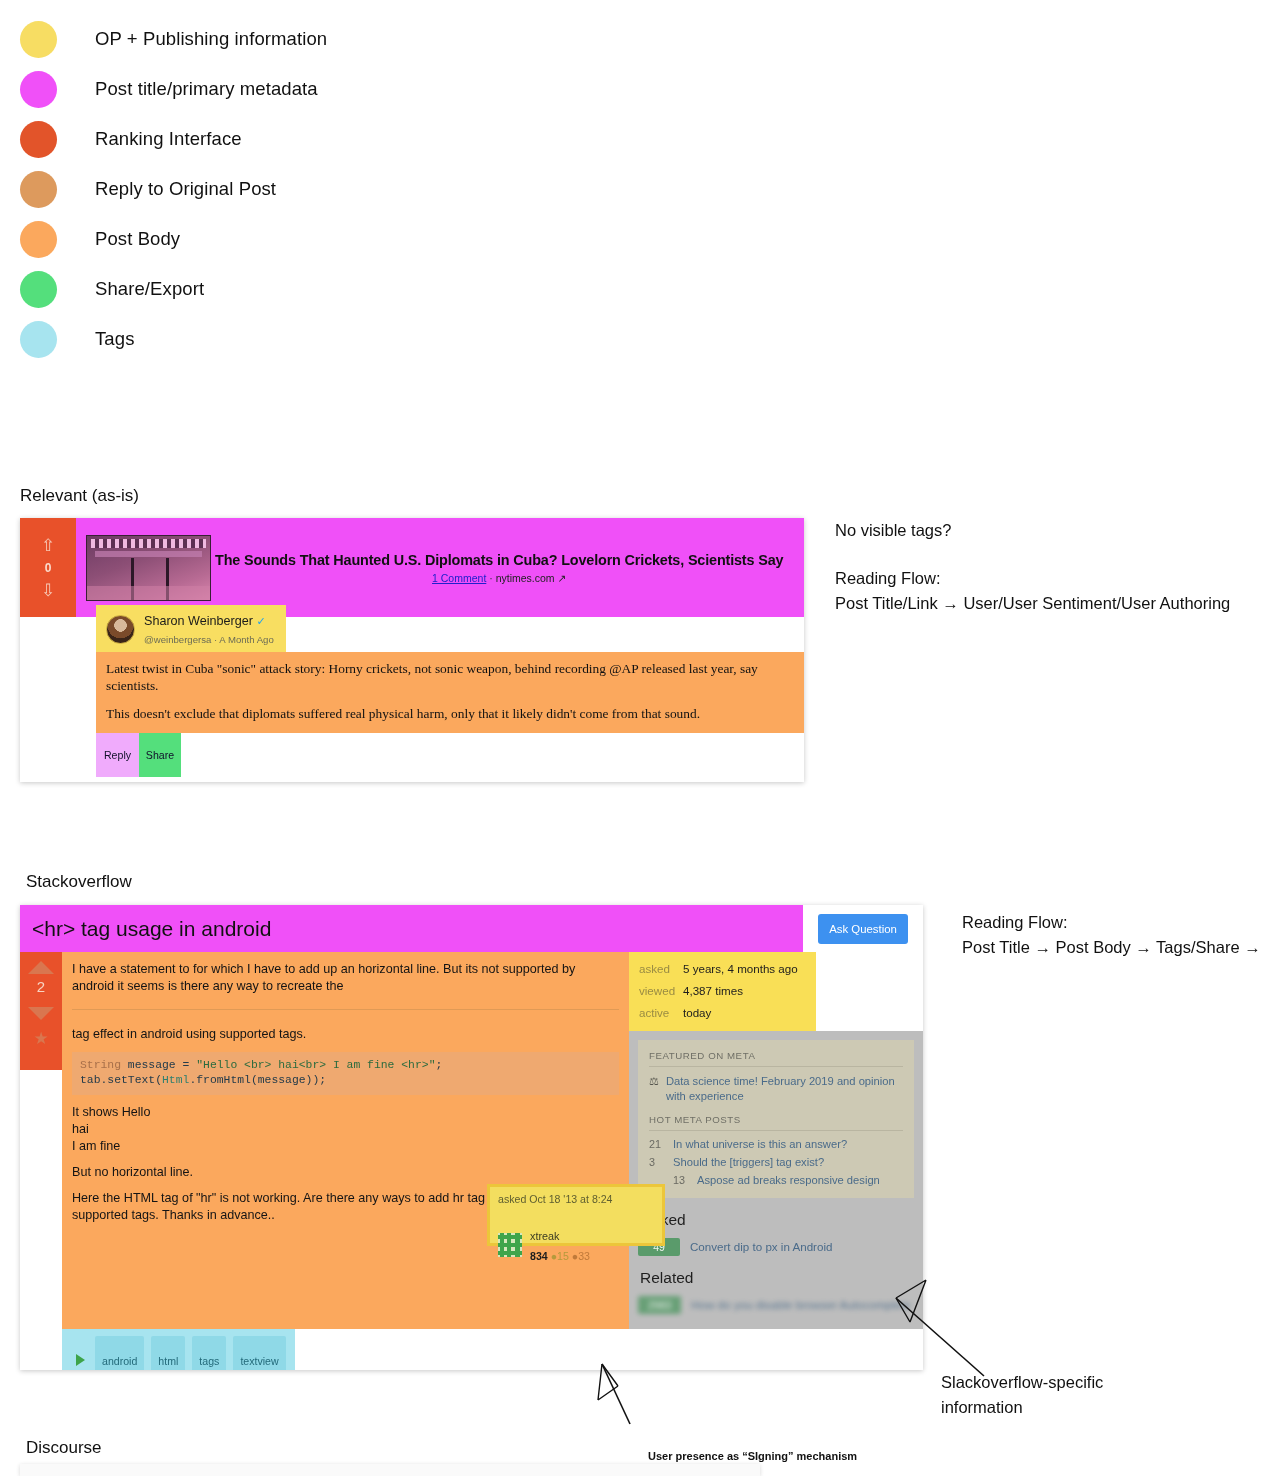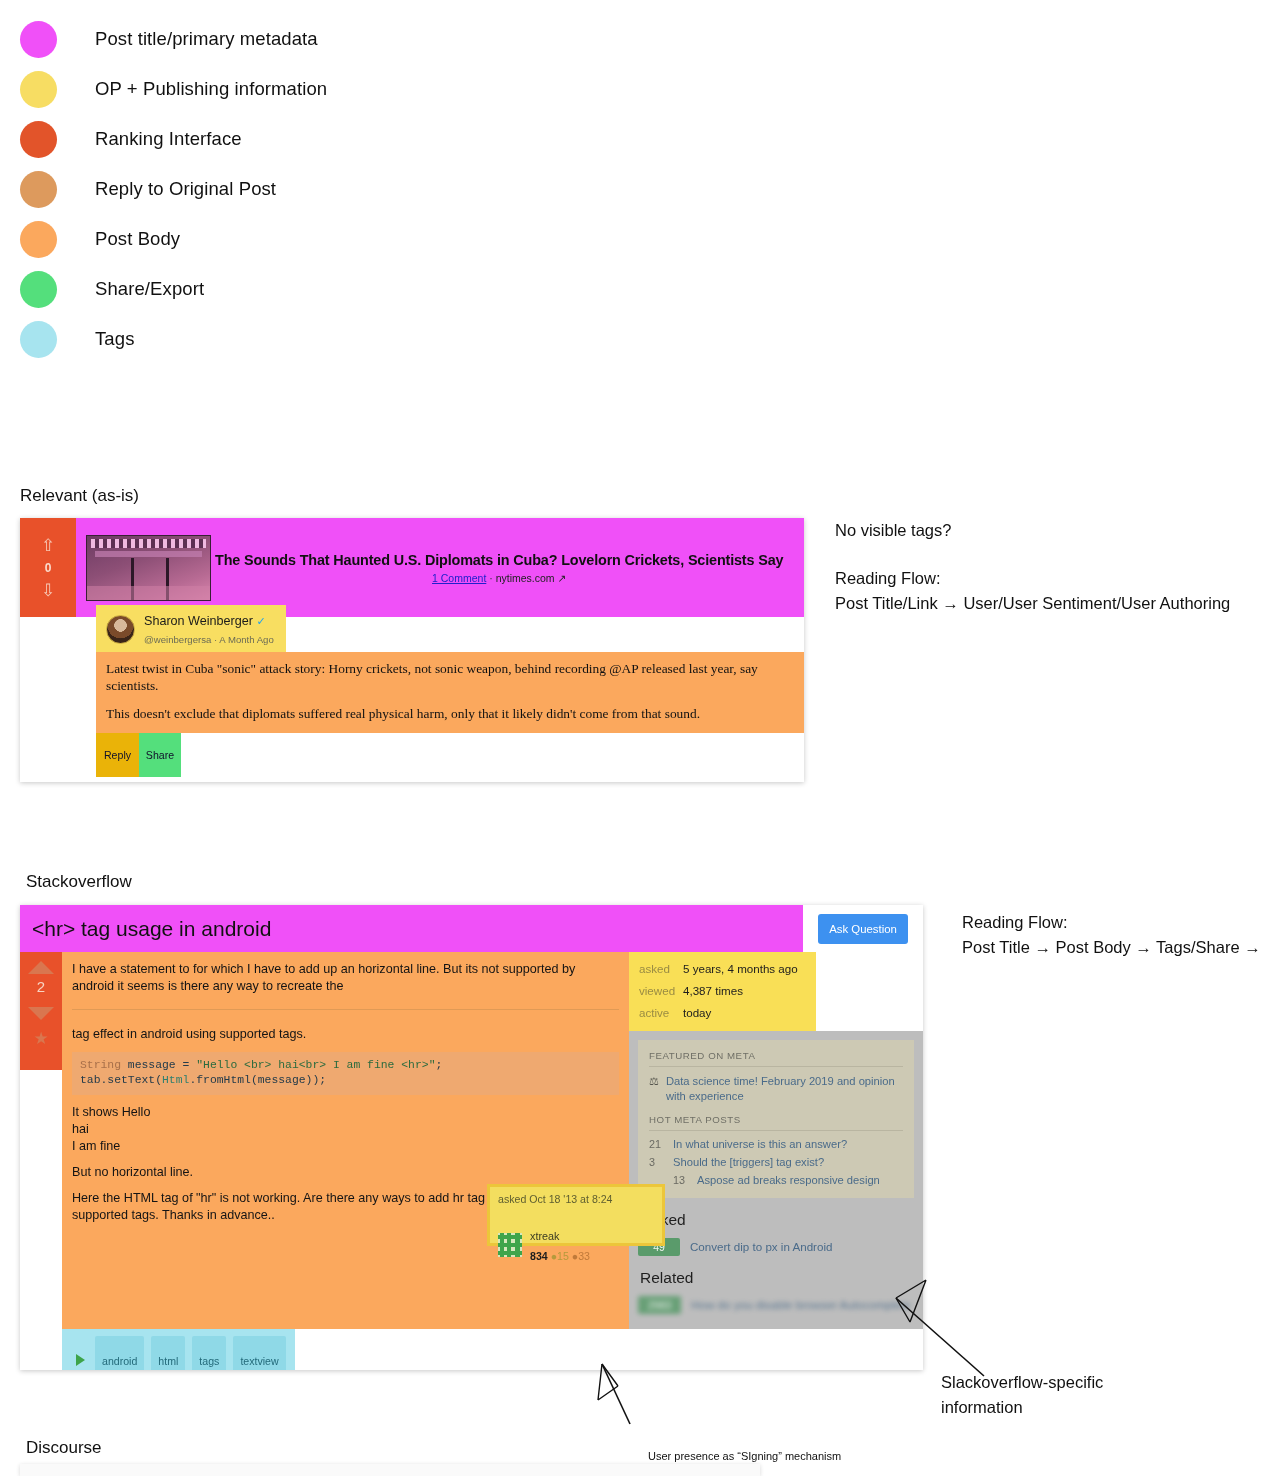--- a/index.html
+++ b/index.html
@@ -66,21 +66,21 @@
   .c1-name{font-size:12.6px;color:#1a1a1a;}
   .c1-name .verified{color:#1da1f2;font-size:11px;}
   .c1-handle{font-size:9.6px;color:#6c6c55;}
 
   .c1-body{background:#fba85d;margin-left:76px;padding:9px 12px 11px 10px;
     box-sizing:border-box;width:708px;}
   .c1-body p{margin:0 0 11px 0;font-family:"Liberation Serif",serif;font-size:13.4px;color:#111;line-height:1.25;}
   .c1-body p:last-child{margin-bottom:0;}
 
   .c1-actions{height:44px;display:flex;margin-left:76px;align-items:stretch;}
-  .c1-reply{background:#eab308;width:43px;display:flex;align-items:center;justify-content:center;
+  .c1-reply{background:#f0abfc;width:43px;display:flex;align-items:center;justify-content:center;
     font-size:10.6px;color:#10102a;}
   .c1-share{background:#54df7c;width:42px;display:flex;align-items:center;justify-content:center;
     font-size:10.6px;color:#10102a;}
 
   
   .anno{position:absolute;font-size:16.5px;line-height:1.5;color:#111;}
 
   
   .card2{
     position:absolute;left:20px;top:905px;width:903px;height:465px;
@@ -164,35 +164,35 @@
       #d7e8bd;}
   .c2-sig-txt{line-height:1.25;}
   .c2-sig-user{font-size:10.8px;color:#3b3b22;}
   .c2-sig-rep{font-size:10.6px;color:#1d1d1d;font-weight:bold;}
   .c2-sig-rep .g{color:#b59a3c;font-weight:normal;}
   .c2-sig-rep .b{color:#c07a3a;font-weight:normal;}
 
   
   .arrow-svg{position:absolute;pointer-events:none;}
 
-  .anno-small{position:absolute;font-size:11px;font-weight:normal;color:#111;}
+  .anno-small{position:absolute;font-size:11px;font-weight:bold;color:#111;}
   .bottombar{position:absolute;left:20px;top:1464px;width:740px;height:12px;
     background:#fafafa;box-shadow:0 1px 4px rgba(0,0,0,.16);}
 </style>
 </head>
 <body>
 
 <div class="legend">
   <div class="legend-row">
+    <span class="legend-dot" style="background:#f7dd63"></span>
+    <span class="legend-label">OP + Publishing information</span>
+  </div>
+  <div class="legend-row">
     <span class="legend-dot" style="background:#f050f8"></span>
     <span class="legend-label">Post title/primary metadata</span>
-  </div>
-  <div class="legend-row">
-    <span class="legend-dot" style="background:#f7dd63"></span>
-    <span class="legend-label">OP + Publishing information</span>
   </div>
   <div class="legend-row">
     <span class="legend-dot" style="background:#e2542a"></span>
     <span class="legend-label">Ranking Interface</span>
   </div>
   <div class="legend-row">
     <span class="legend-dot" style="background:#dd9a5d"></span>
     <span class="legend-label">Reply to Original Post</span>
   </div>
   <div class="legend-row">

